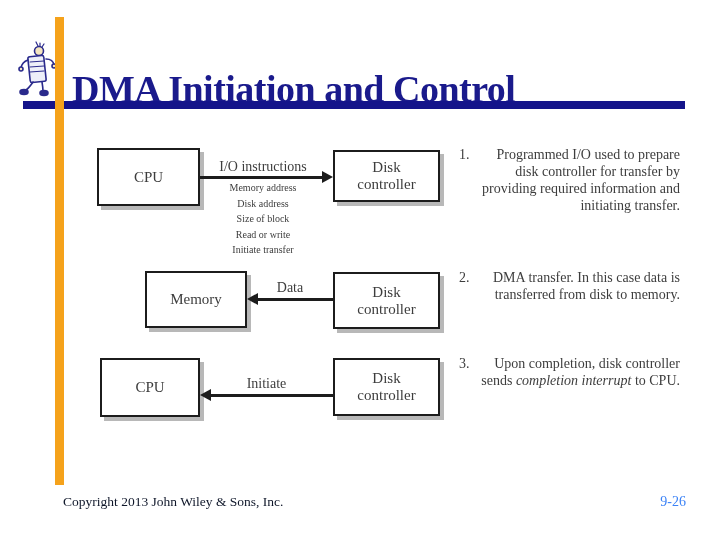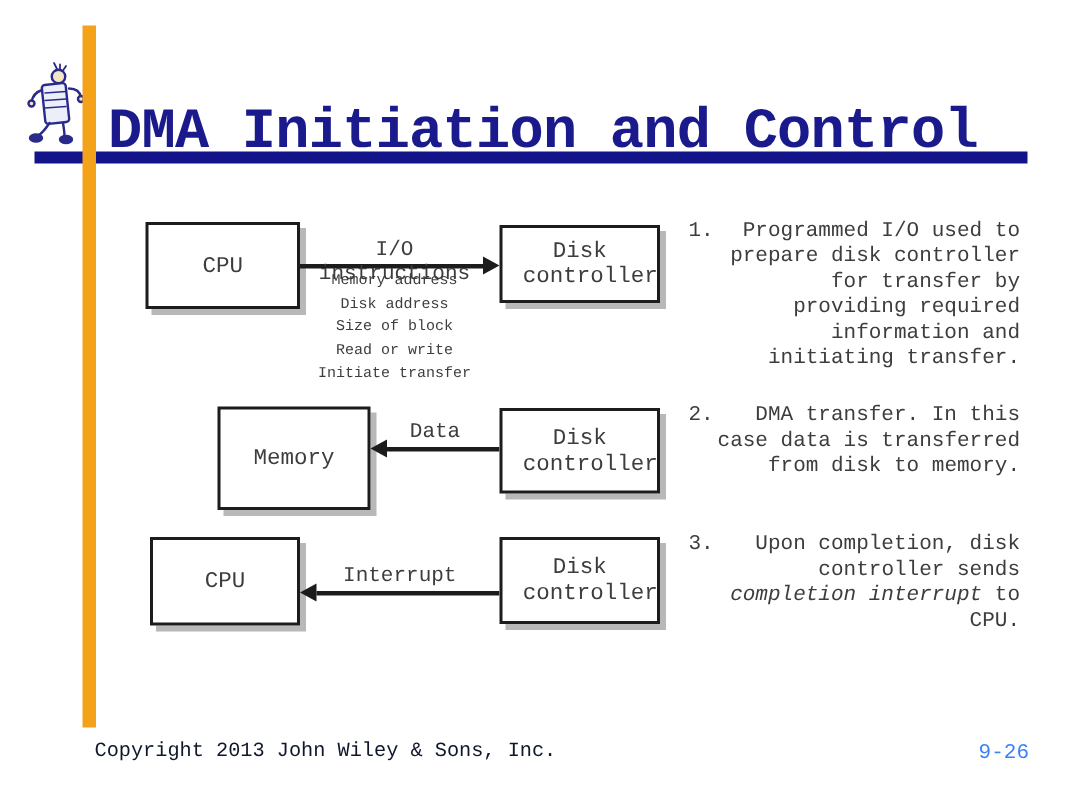--- a/index.html
+++ b/index.html
@@ -1,18 +1,18 @@
 <!DOCTYPE html>
 <html><head>
 <meta charset="utf-8">
 <style>
   html,body{margin:0;padding:0;background:#ffffff;}
   #slide{
     position:relative;width:720px;height:540px;background:#ffffff;overflow:hidden;
-    font-family:Liberation Mono, monospace;
+    font-family:Liberation Serif, serif;
   }
   
   #accent-bar{position:absolute;left:55px;top:17px;width:9px;height:468px;background:#F5A21B;z-index:3;}
   #title-rule{position:absolute;left:23px;top:101px;width:662px;height:8px;background:#14148A;z-index:2;}
   #page-title{
     position:absolute;left:72px;top:42px;width:620px;
     font-size:38px;font-weight:bold;color:#1A1A8C;letter-spacing:-0.5px;white-space:nowrap;
   }
   #mascot{position:absolute;left:16px;top:40px;width:42px;height:58px;}
   
@@ -76,36 +76,36 @@
     <div>Memory address</div>
     <div>Disk address</div>
     <div>Size of block</div>
     <div>Read or write</div>
     <div>Initiate transfer</div>
   </div>
   <div class="fig-box" style="left:333px;top:150px;width:107px;height:52px;">
     <span class="wrap">Disk controller</span>
   </div>
 
-  <div class="fig-box" style="left:145px;top:271px;width:102px;height:69px;">
+  <div class="fig-box" style="left:145px;top:271px;width:102px;height:57px;">
     <span>Memory</span>
   </div>
   <div class="arrow-line" style="left:258px;top:298px;width:75px;"></div>
   <div class="arrow-head-left" style="left:247px;top:293px;"></div>
   <div class="arrow-label" style="left:247px;top:280px;width:86px;text-align:center;">Data</div>
   <div class="fig-box" style="left:333px;top:272px;width:107px;height:57px;">
     <span class="wrap">Disk controller</span>
   </div>
 
   <div class="fig-box" style="left:100px;top:358px;width:100px;height:59px;">
     <span>CPU</span>
   </div>
   <div class="arrow-line" style="left:211px;top:394px;width:122px;"></div>
   <div class="arrow-head-left" style="left:200px;top:389px;"></div>
-  <div class="arrow-label" style="left:200px;top:376px;width:133px;">Interrupt</div>
+  <div class="arrow-label" style="left:200px;top:376px;width:133px;">Initiate</div>
   <div class="fig-box" style="left:333px;top:358px;width:107px;height:58px;">
     <span class="wrap">Disk controller</span>
   </div>
 
   <div class="note" style="top:146px;">
     <span class="num">1.</span>
     <span class="txt">Programmed I/O used to prepare disk controller for transfer by providing required information and initiating transfer.</span>
   </div>
   <div class="note" style="top:269px;">
     <span class="num">2.</span>

